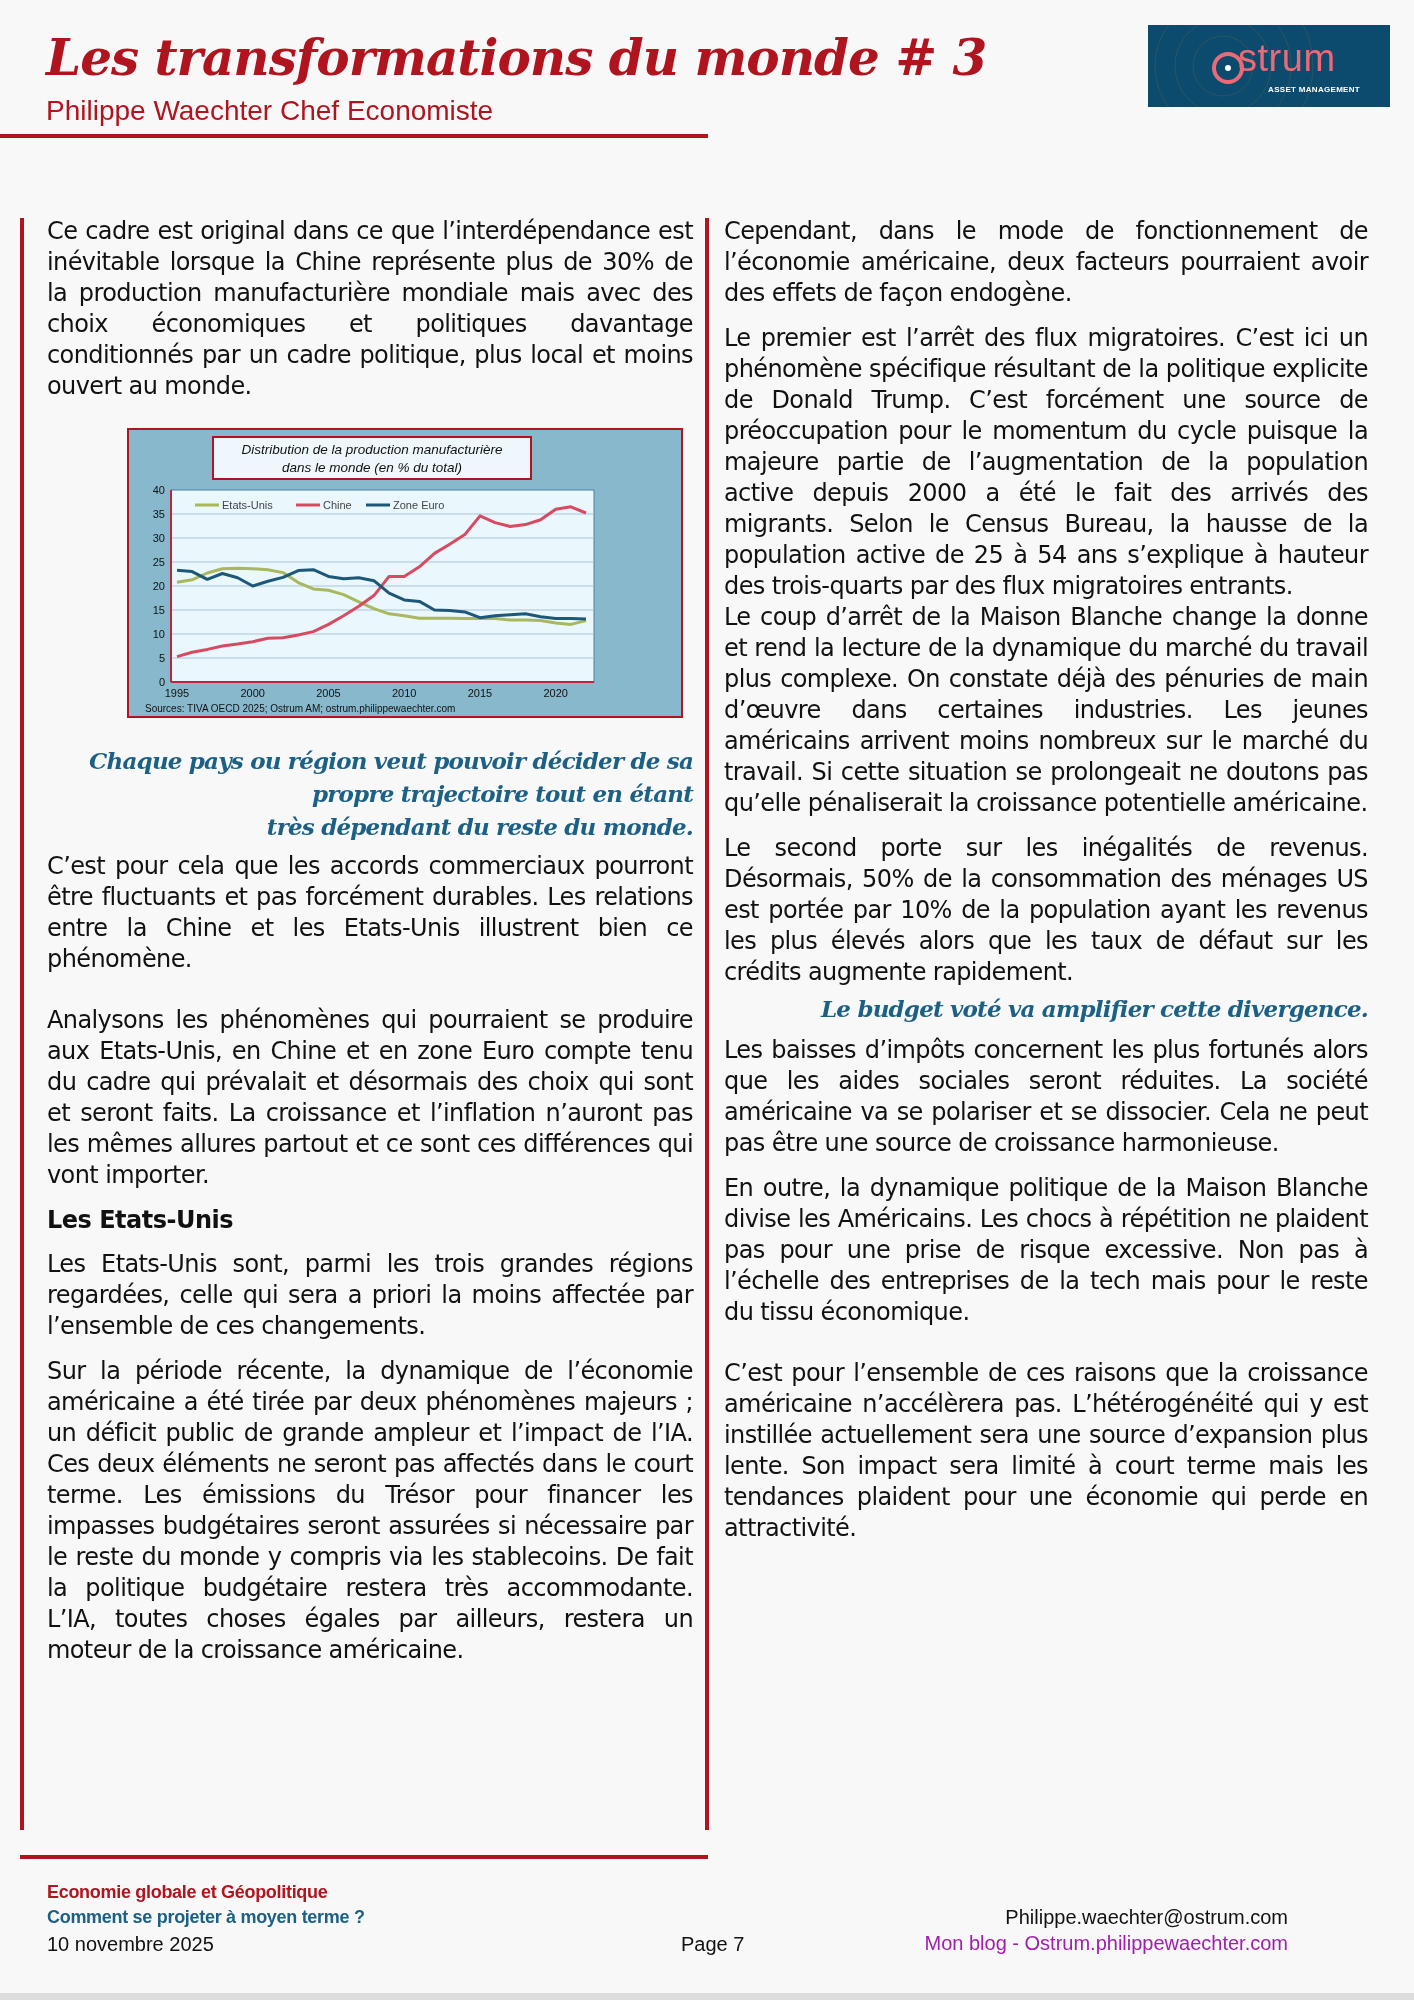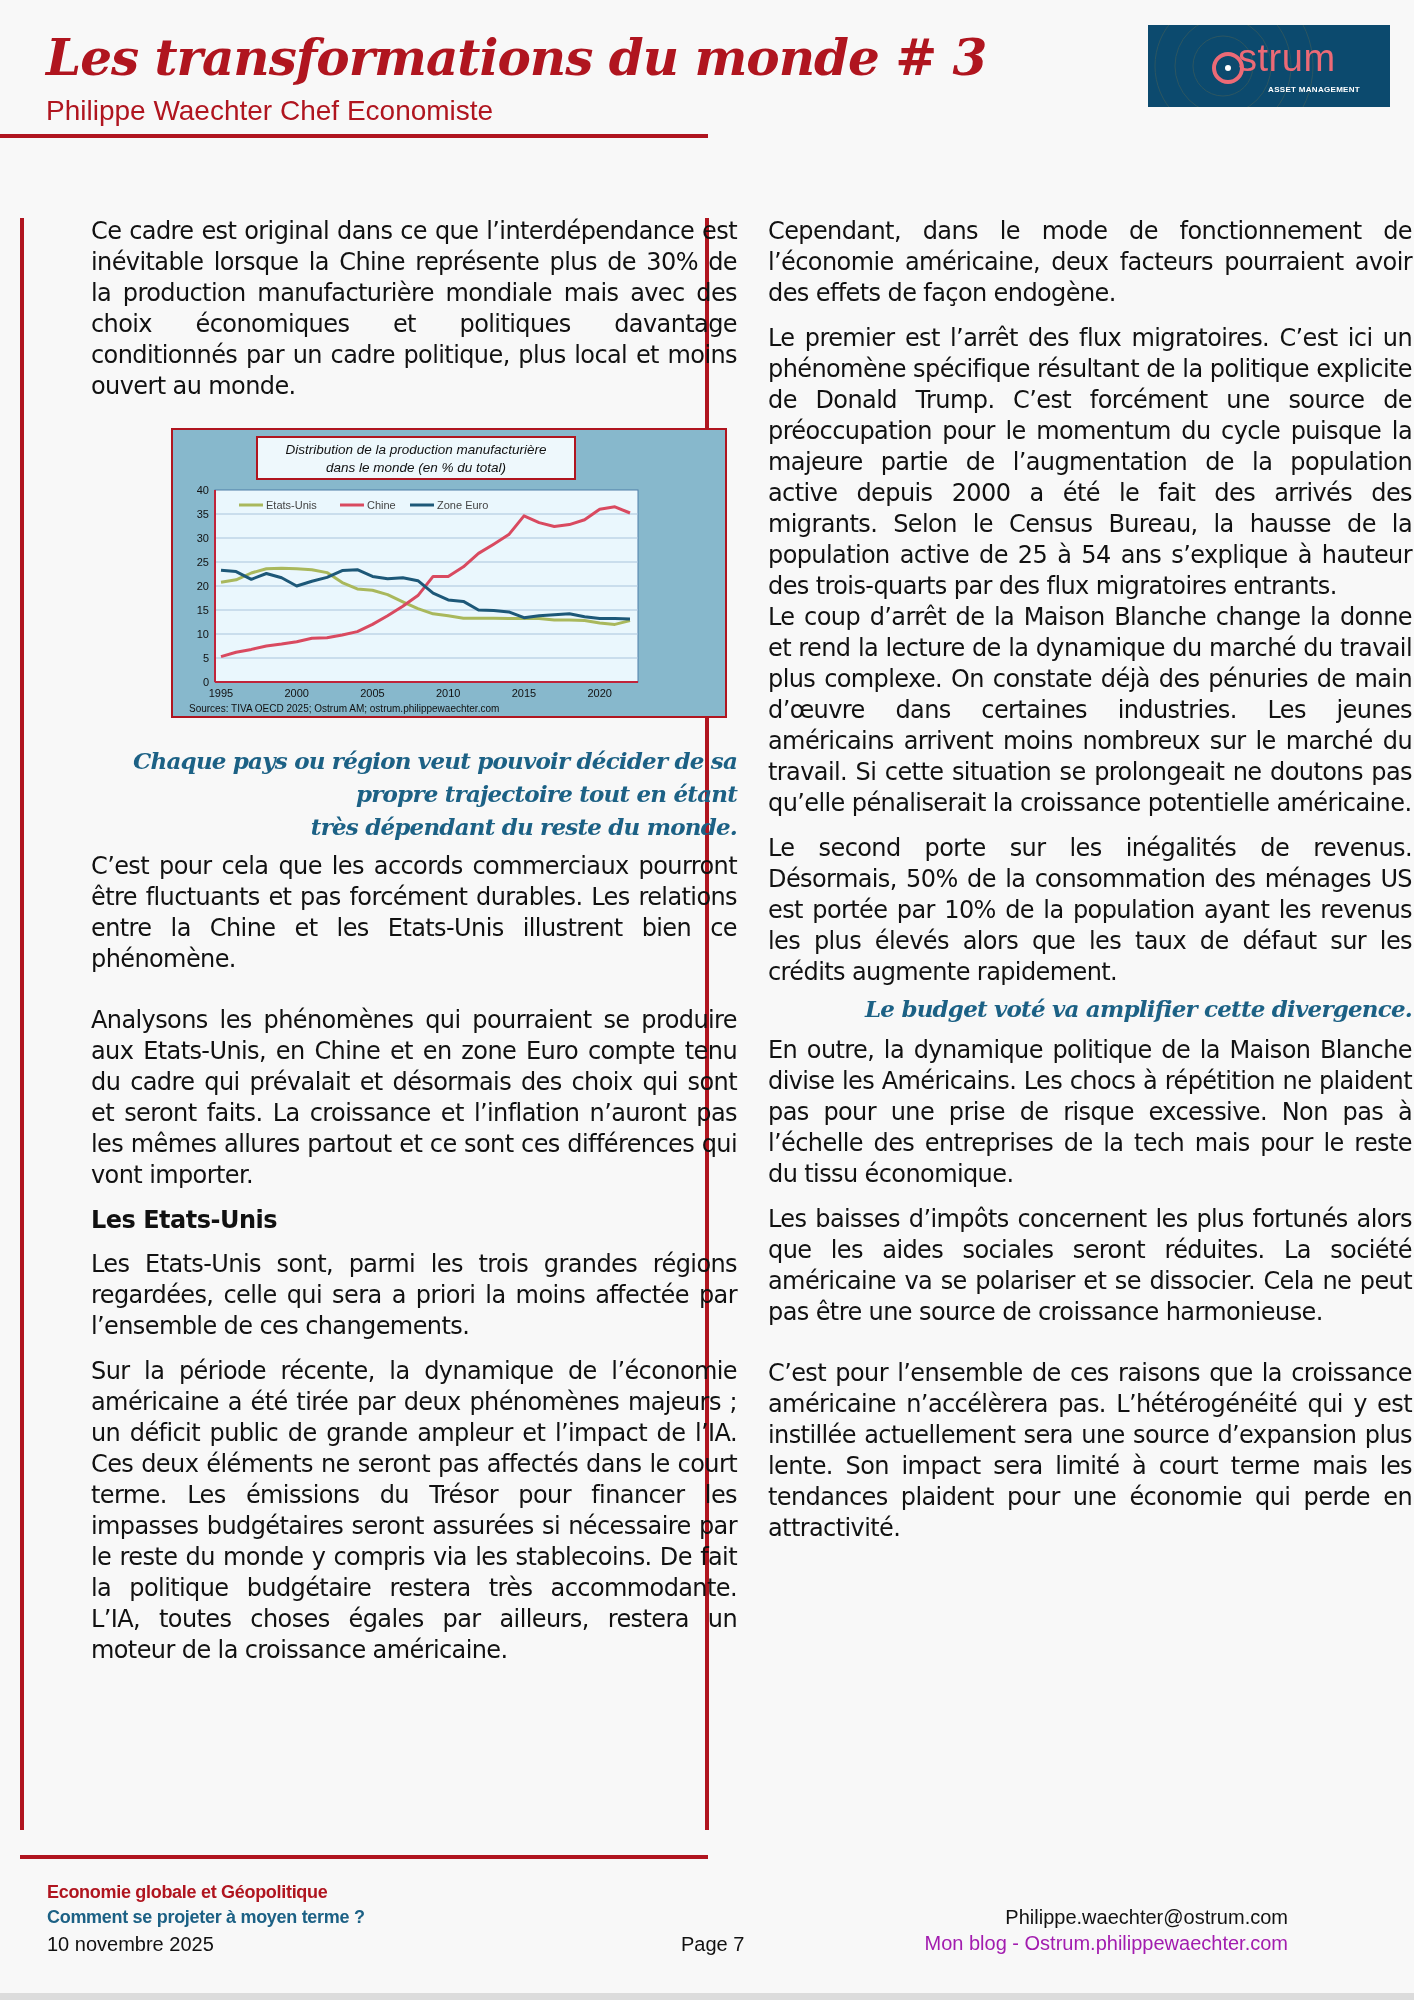--- a/index.html
+++ b/index.html
@@ -30,21 +30,21 @@
     position: absolute; left: 64px; top: 27px; width: 24px; height: 24px; border: 4px solid #ec6a76;
     border-radius: 50%;
   }
   .logo-tag {
     position: absolute; right: 30px; top: 60px; font-family: "Liberation Sans", sans-serif;
     font-size: 8px; font-weight: bold; color: #fff; letter-spacing: 0.3px;
   }
   .col-rule-left { position: absolute; left: 20px; top: 218px; width: 4px; height: 1612px; background: #b0151f; }
   .col-rule-mid { position: absolute; left: 705px; top: 218px; width: 4px; height: 1612px; background: #b0151f; }
   .bottom-rule { position: absolute; left: 20px; top: 1855px; width: 688px; height: 4px; background: #b0151f; }
-  .col { position: absolute; top: 216px; font-family: "DejaVu Sans", sans-serif; font-size: 24px; line-height: 31px; margin-left: 44px; }
+  .col { position: absolute; top: 216px; font-family: "DejaVu Sans", sans-serif; font-size: 24px; line-height: 31px; }
   .col-left { left: 47px; width: 646px; }
   .col-right { left: 724px; width: 644px; }
   .col p { margin: 0 0 14px 0; text-align: justify; letter-spacing: -0.6px; }
   .col p.gap { margin-top: 30px; }
   .col h3 { margin: 10px 0 13px 0; font-size: 24px; font-weight: bold; letter-spacing: -0.5px; }
   .quote {
     font-family: "DejaVu Serif", serif; font-style: italic; font-weight: bold;
     color: #1c6185; text-align: right; font-size: 23px; line-height: 33px; margin: 0 0 8px 0;
     letter-spacing: -0.8px;
   }
@@ -145,22 +145,22 @@
   <p>Les Etats-Unis sont, parmi les trois grandes régions regardées, celle qui sera a priori la moins affectée par l’ensemble de ces changements.</p>
   <p>Sur la période récente, la dynamique de l’économie américaine a été tirée par deux phénomènes majeurs ; un déficit public de grande ampleur et l’impact de l’IA. Ces deux éléments ne seront pas affectés dans le court terme. Les émissions du Trésor pour financer les impasses budgétaires seront assurées si nécessaire par le reste du monde y compris via les stablecoins. De fait la politique budgétaire restera très accommodante. L’IA, toutes choses égales par ailleurs, restera un moteur de la croissance américaine.</p>
 </div>
 
 <div class="col col-right">
   <p>Cependant, dans le mode de fonctionnement de l’économie américaine, deux facteurs pourraient avoir des effets de façon endogène.</p>
   <p style="margin-bottom:0;">Le premier est l’arrêt des flux migratoires. C’est ici un phénomène spécifique résultant de la politique explicite de Donald Trump. C’est forcément une source de préoccupation pour le momentum du cycle puisque la majeure partie de l’augmentation de la population active depuis 2000 a été le fait des arrivés des migrants. Selon le Census Bureau, la hausse de la population active de 25 à 54 ans s’explique à hauteur des trois-quarts par des flux migratoires entrants.</p>
   <p>Le coup d’arrêt de la Maison Blanche change la donne et rend la lecture de la dynamique du marché du travail plus complexe. On constate déjà des pénuries de main d’œuvre dans certaines industries. Les jeunes américains arrivent moins nombreux sur le marché du travail. Si cette situation se prolongeait ne doutons pas qu’elle pénaliserait la croissance potentielle américaine.</p>
   <p style="margin-bottom:4px;">Le second porte sur les inégalités de revenus. Désormais, 50% de la consommation des ménages US est portée par 10% de la population ayant les revenus les plus élevés alors que les taux de défaut sur les crédits augmente rapidement.</p>
   <div class="quote" style="margin-bottom:10px;">Le budget voté va amplifier cette divergence.</div>
+  <p>Les baisses d’impôts concernent les plus fortunés alors que les aides sociales seront réduites. La société américaine va se polariser et se dissocier. Cela ne peut pas être une source de croissance harmonieuse.</p>
   <p>En outre, la dynamique politique de la Maison Blanche divise les Américains. Les chocs à répétition ne plaident pas pour une prise de risque excessive. Non pas à l’échelle des entreprises de la tech mais pour le reste du tissu économique.</p>
-  <p>Les baisses d’impôts concernent les plus fortunés alors que les aides sociales seront réduites. La société américaine va se polariser et se dissocier. Cela ne peut pas être une source de croissance harmonieuse.</p>
   <p class="gap">C’est pour l’ensemble de ces raisons que la croissance américaine n’accélèrera pas. L’hétérogénéité qui y est instillée actuellement sera une source d’expansion plus lente. Son impact sera limité à court terme mais les tendances plaident pour une économie qui perde en attractivité.</p>
 </div>
 
 <div class="footer-topic">Economie globale et Géopolitique</div>
 <div class="footer-sub">Comment se projeter à moyen terme ?</div>
 <div class="footer-date">10 novembre 2025</div>
 <div class="footer-page">Page 7</div>
 <div class="footer-email">Philippe.waechter@ostrum.com</div>
 <div class="footer-blog">Mon blog - Ostrum.philippewaechter.com</div>
 <div class="bottom-band"></div>

